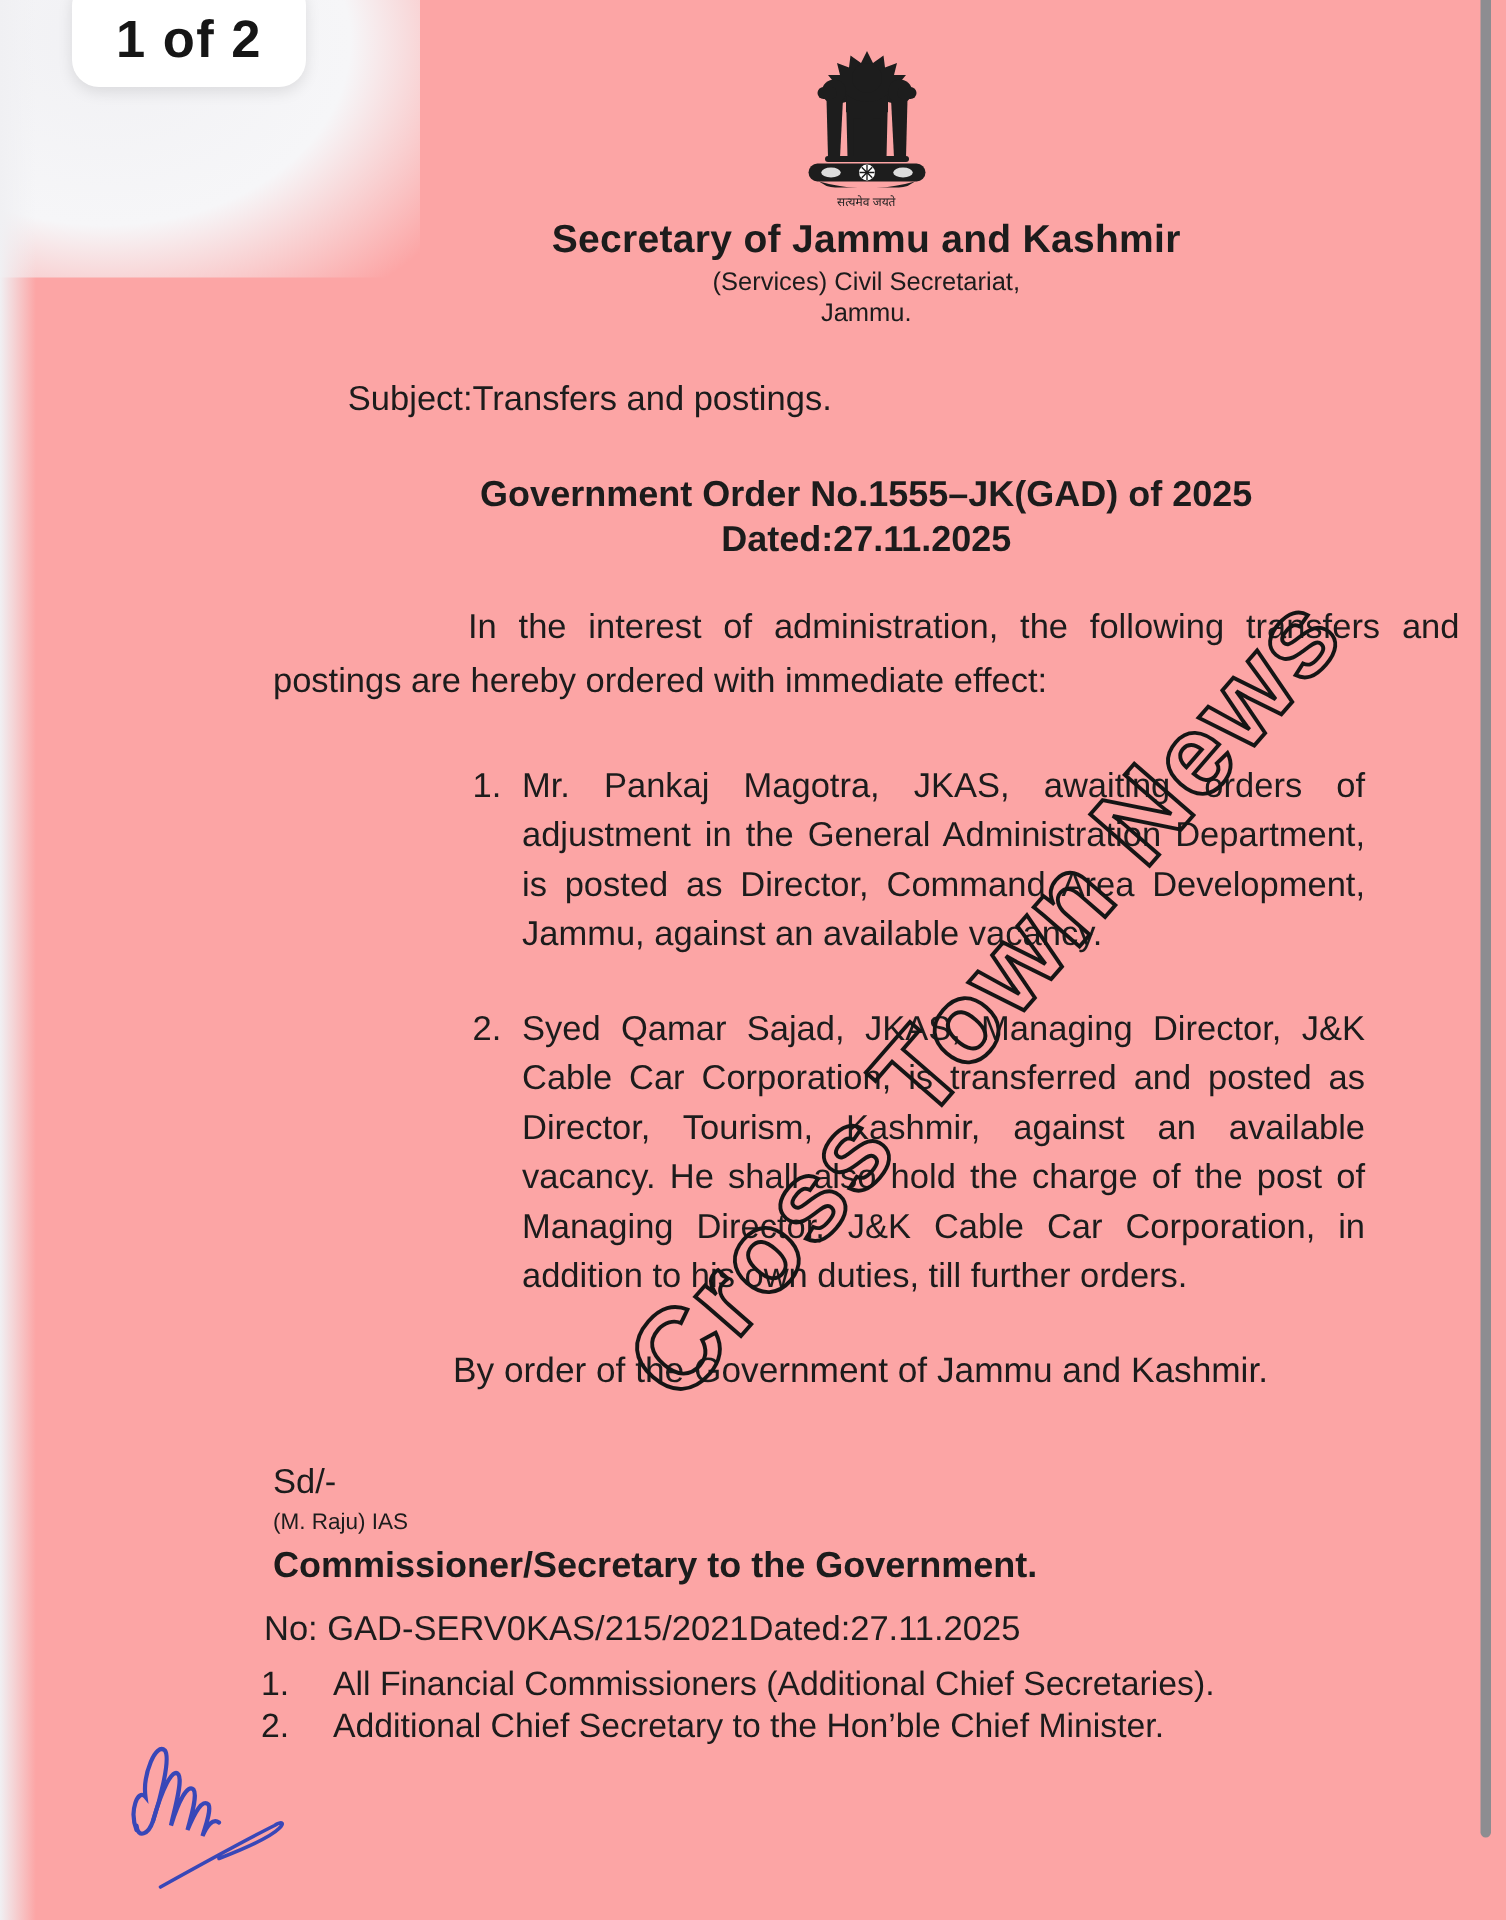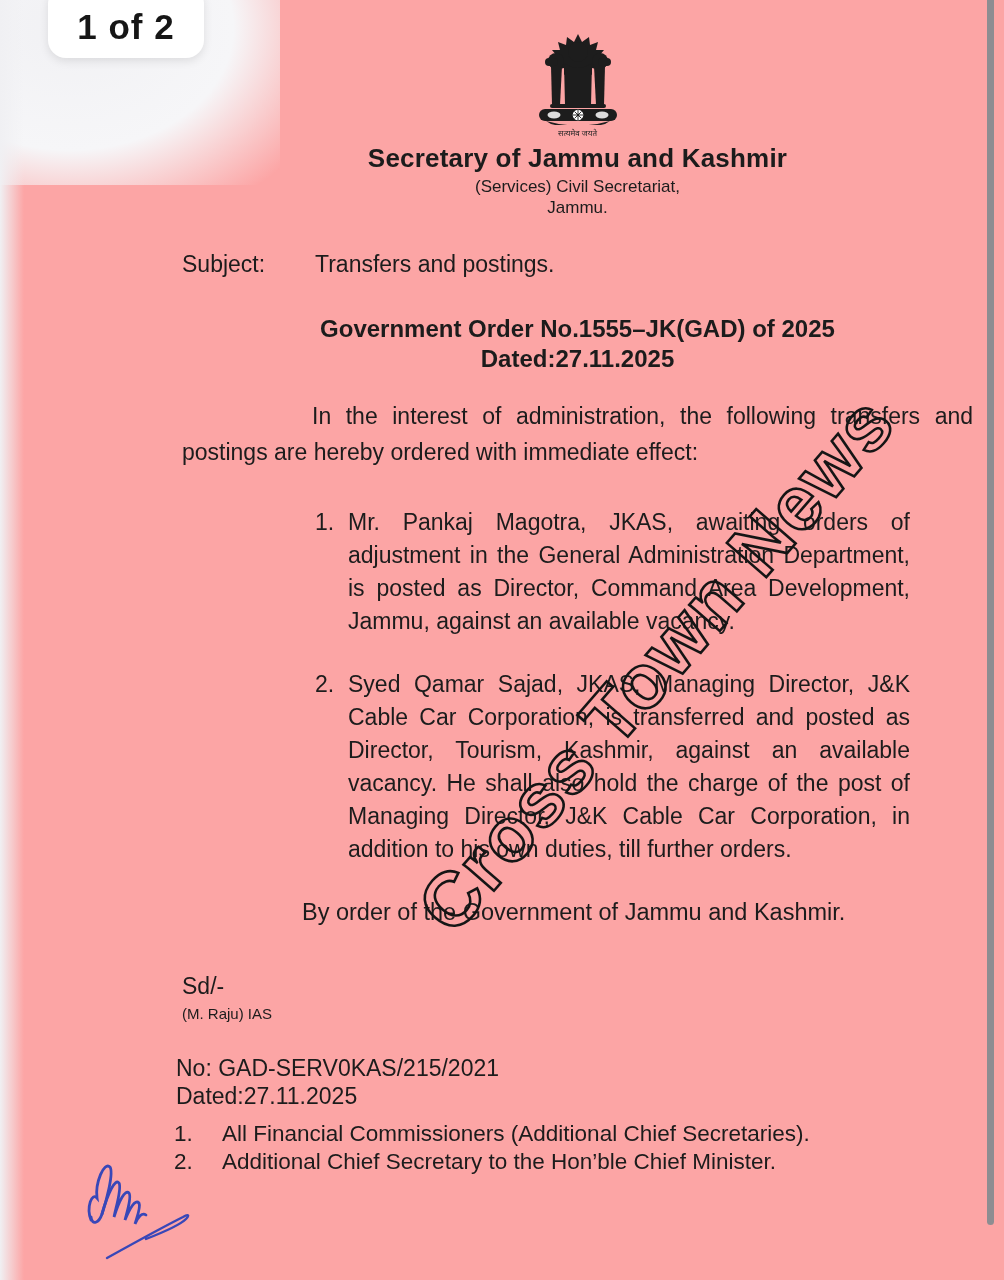--- a/index.html
+++ b/index.html
@@ -42,40 +42,40 @@
     padding: 0 48px 0 165px; box-sizing: border-box;
   }
   .emblem-wrap { margin: 33px auto 0; width: 110px; text-align: center; }
   .emblem-motto { display: block; font-size: 8px; line-height: 10px; color: #232323; letter-spacing: 0; }
   .org-line { text-align: center; font-size: 26px; font-weight: bold; line-height: 29px; letter-spacing: 0.2px; }
   .org-line.first { margin-top: 5px; }
   .sub-line { text-align: center; font-size: 17px; line-height: 21px; }
   .sub-line.first { margin-top: 3px; }
 
   .subject-row { display: flex; margin-top: 32px; font-size: 23px; line-height: 28px; }
-  .subject-label { width: 133px; }
+  .subject-label { width: 133px; text-align: right; }
   .order-block { margin-top: 36px; text-align: center; font-size: 24px; font-weight: bold; line-height: 30px; }
 
   .intro {
     margin-top: 24px; font-size: 23px; line-height: 36px;
     text-align: justify; text-indent: 130px;
   }
   .olist { margin-top: 36px; }
   .oitem { display: flex; margin-left: 133px; margin-bottom: 30px; }
   .onum { width: 33px; flex: none; font-size: 23px; line-height: 33px; }
   .otext { width: 562px; flex: none; font-size: 23px; line-height: 33px; text-align: justify; }
 
   .by-order { margin-top: 22px; margin-left: 120px; font-size: 23.5px; line-height: 33px; }
 
   .sign-block { margin-top: 44px; text-align: left; }
   .sd-line { font-size: 23px; line-height: 27px; padding-right: 82px; }
   .name-line { font-size: 15px; line-height: 27px; padding-right: 4px; }
   .desig-line { font-size: 24px; font-weight: bold; line-height: 30px; margin-top: 1px; }
 
-  .ref-row { display: flex; justify-content: flex-start; margin-top: 27px; margin-left: -6px; font-size: 23px; line-height: 28px; flex-direction: column; }
+  .ref-row { display: flex; justify-content: flex-start; margin-top: 12px; margin-left: -6px; font-size: 23px; line-height: 28px; }
   .ref-dated { margin-right: 22px; }
 
   .copy-block { margin-top: 10px; margin-left: -8px; font-size: 22.5px; line-height: 28px; }
   .copy-item { display: flex; }
   .copy-num { width: 48px; flex: none; }
 
   
   .watermark-svg, .signature-svg { position: absolute; pointer-events: none; }
   .watermark-svg { left: 0; top: 0; z-index: 6; }
   .signature-svg { left: 83px; top: 1150px; z-index: 5; }
@@ -154,20 +154,21 @@
         <div class="onum">2.</div>
         <div class="otext">Syed Qamar Sajad, JKAS, Managing Director, J&amp;K Cable Car Corporation, is transferred and posted as Director, Tourism, Kashmir, against an available vacancy. He shall also hold the charge of the post of Managing Director, J&amp;K Cable Car Corporation, in addition to his own duties, till further orders.</div>
       </div>
     </div>
 
     <div class="by-order">By order of the Government of Jammu and Kashmir.</div>
 
     <div class="sign-block">
       <div class="sd-line">Sd/-</div>
       <div class="name-line">(M. Raju) IAS</div>
+      <div class="desig-line">Commissioner/Secretary to the Government.</div>
     </div>
 
     <div class="ref-row">
       <div class="ref-no">No: GAD-SERV0KAS/215/2021</div>
       <div class="ref-dated">Dated:27.11.2025</div>
     </div>
 
     <div class="copy-block">
       <div class="copy-item">
         <div class="copy-num">1.</div>

